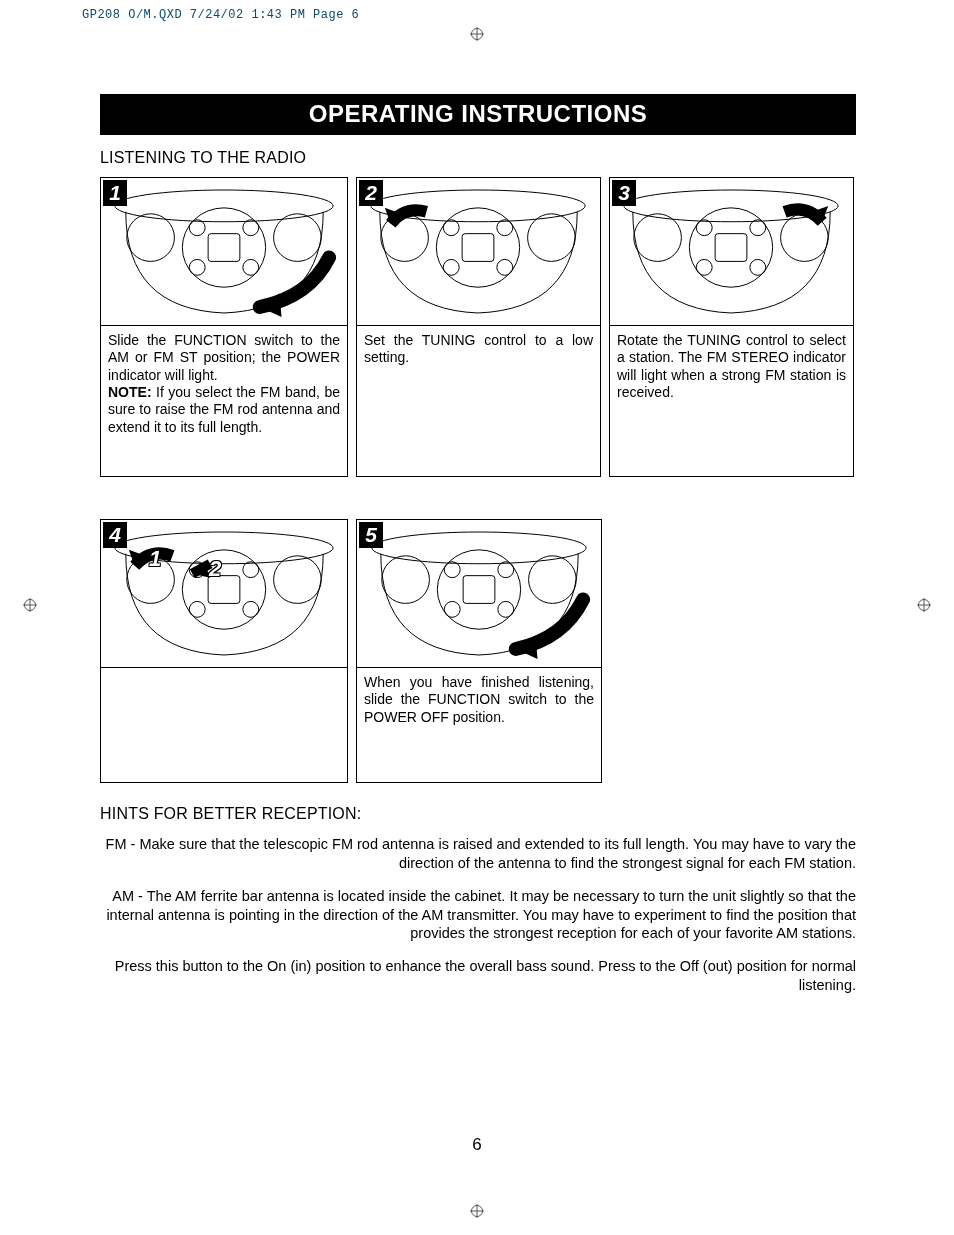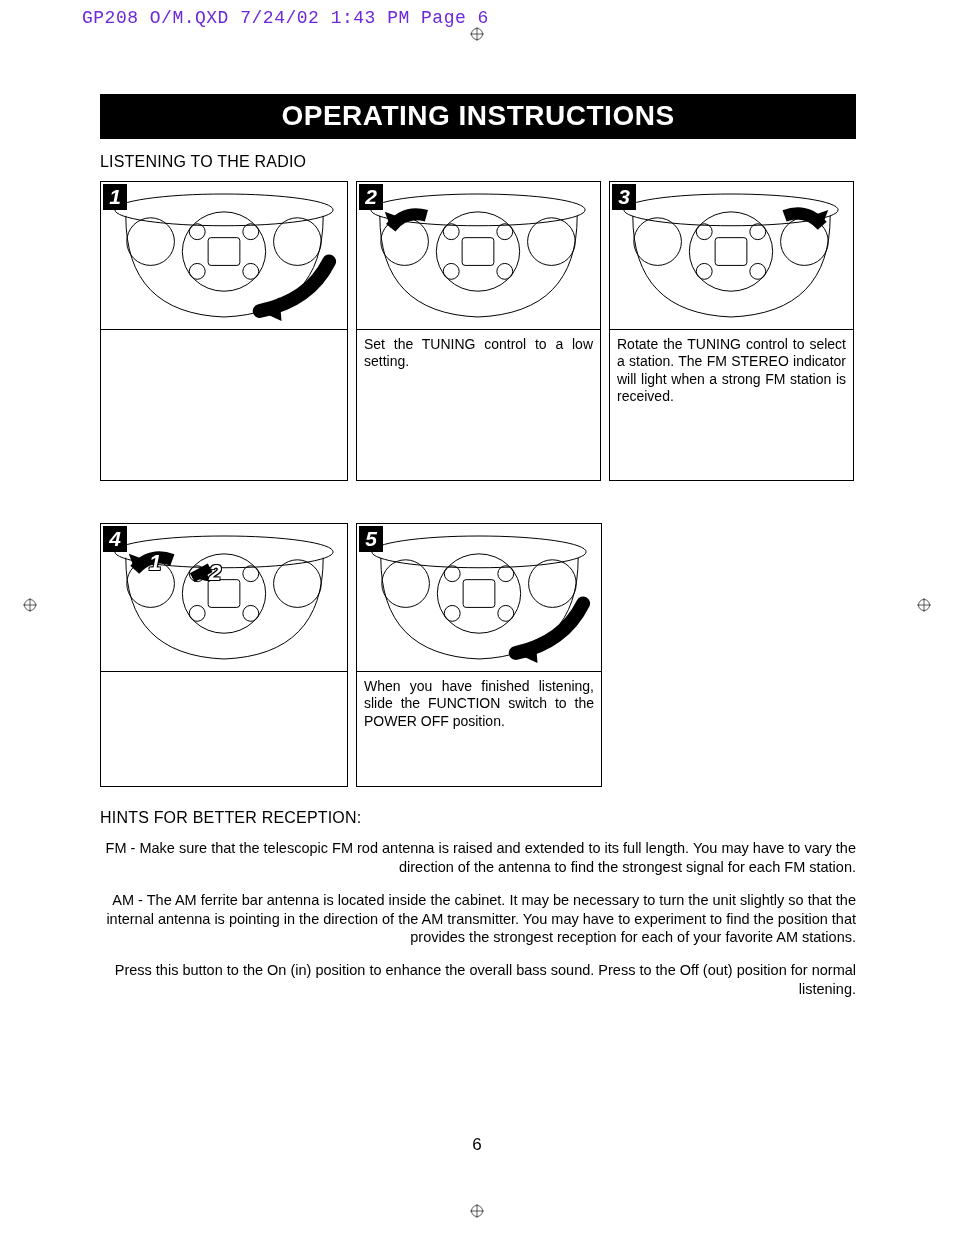--- a/index.html
+++ b/index.html
@@ -13,23 +13,23 @@
     width: 954px;
     height: 1235px;
     position: relative;
     box-sizing: border-box;
   }
   .print-header {
     position: absolute;
     top: 8px;
     left: 82px;
     font-family: "Courier New", monospace;
-    font-size: 18px;
+    font-size: 12px;
     letter-spacing: 0.5px;
-    color: #6d28d9;
+    color: #0c4a6e;
     text-align: right;
   }
   .crop-mark {
     position: absolute;
     width: 14px;
     height: 14px;
     pointer-events: none;
   }
   .crop-mark svg { display: block; }
   .crop-top    { top: 34px;  left: 50%; transform: translate(-50%, -50%); }
@@ -40,21 +40,21 @@
     position: absolute;
     left: 100px;
     right: 98px;
     top: 94px;
   }
   .title-bar {
     background: #000;
     color: #fff;
     text-align: center;
     font-weight: bold;
-    font-size: 28px;
+    font-size: 24px;
     letter-spacing: 0.5px;
     padding: 6px 0 7px 0;
   }
   .section-heading {
     font-weight: normal;
     font-size: 16px;
     margin: 14px 0 10px 0;
     letter-spacing: 0.2px;
   }
   .section-heading2 {
@@ -204,20 +204,24 @@
             <circle cx="97" cy="50" r="8" fill="none" stroke="#000" stroke-width="1"></circle>
             <circle cx="151" cy="50" r="8" fill="none" stroke="#000" stroke-width="1"></circle>
             <circle cx="97" cy="90" r="8" fill="none" stroke="#000" stroke-width="1"></circle>
             <circle cx="151" cy="90" r="8" fill="none" stroke="#000" stroke-width="1"></circle>
 
             <path d="M 230 80 Q 210 120 160 130" fill="none" stroke="#000" stroke-width="14" stroke-linecap="round"></path>
             <polygon points="160,130 180,116 182,140" fill="#000"></polygon>
           </svg>
           <div class="step-num">1</div>
         </div>
+        <div class="step-text">
+          <span>Slide the FUNCTION switch to the AM or FM ST position; the POWER indicator will light.</span><br>
+          <b>NOTE:</b><span> If you select the FM band, be sure to raise the FM rod antenna and extend it to its full length.</span>
+        </div>
       </div>
 
       <div class="step">
         <div class="step-figure">
           <svg class="boombox-svg" viewBox="0 0 245 148">
             <ellipse cx="122" cy="28" rx="108" ry="16" fill="none" stroke="#000" stroke-width="1"></ellipse>
             <path d="M 23 34 Q 23 132 122 136 Q 222 132 222 34" fill="none" stroke="#000" stroke-width="1"></path>
             <ellipse cx="48" cy="60" rx="24" ry="24" fill="none" stroke="#000" stroke-width="1"></ellipse>
             <ellipse cx="196" cy="60" rx="24" ry="24" fill="none" stroke="#000" stroke-width="1"></ellipse>
             <ellipse cx="122" cy="70" rx="42" ry="40" fill="none" stroke="#000" stroke-width="1"></ellipse>

